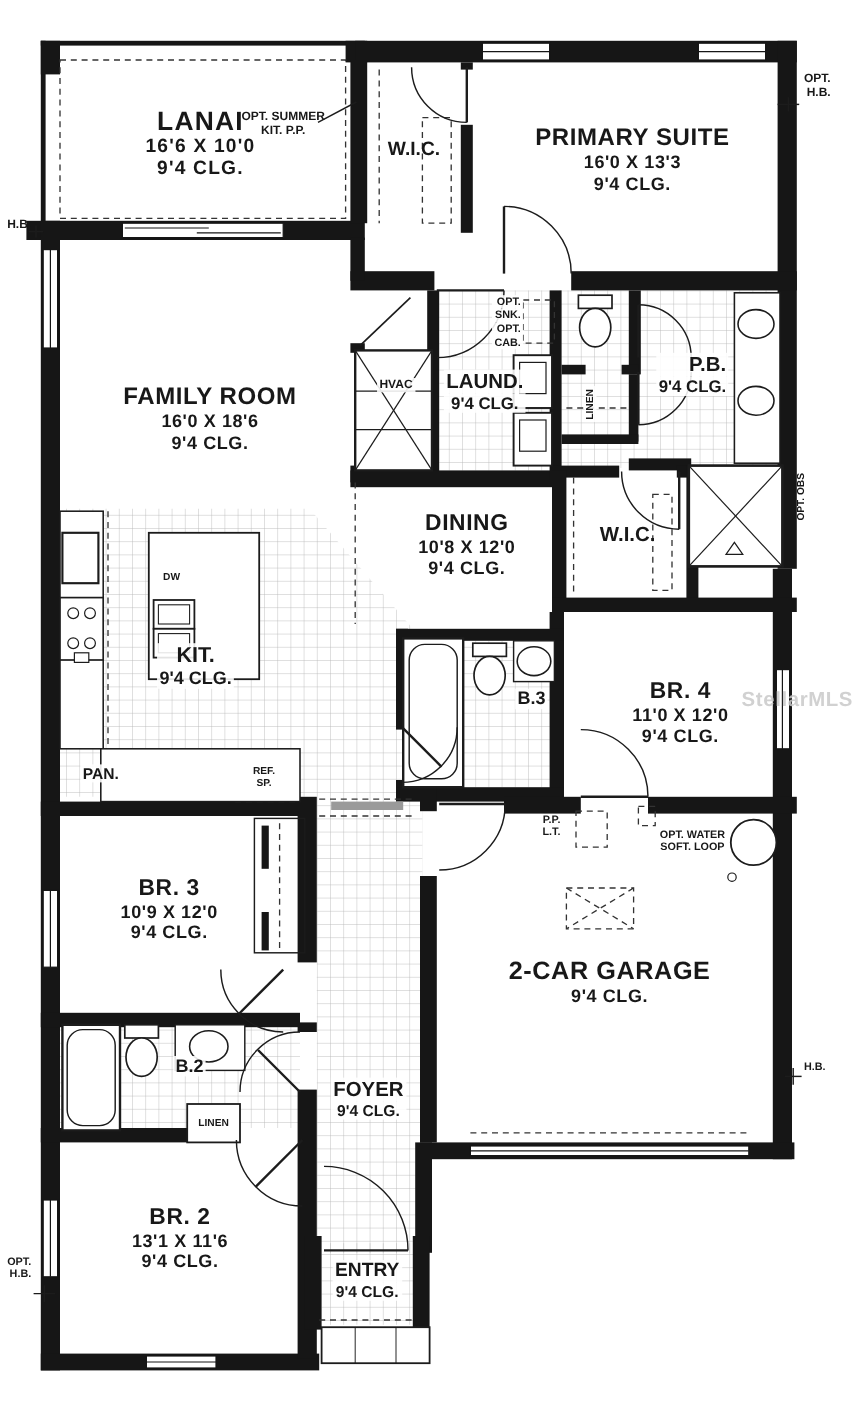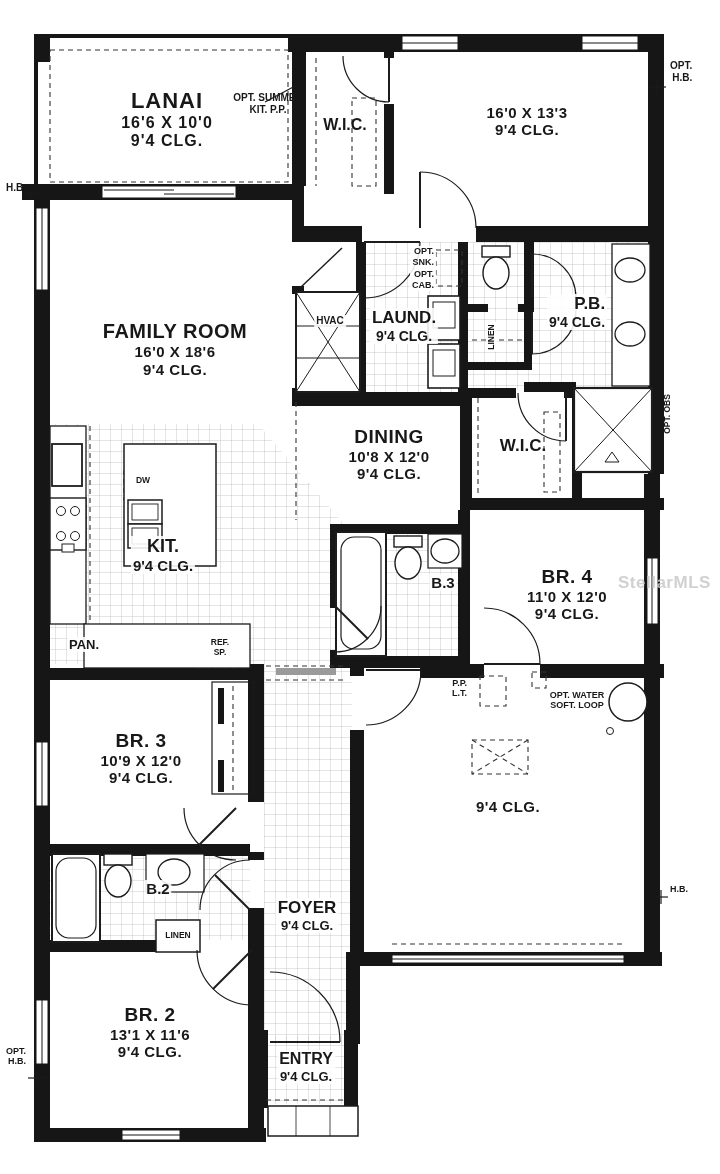--- a/index.html
+++ b/index.html
@@ -325,28 +325,29 @@
         <line x1="37" y1="1071" x2="37" y2="1085"></line>
     <line x1="265" y1="102" x2="297" y2="85"></line>
   </g>
 </svg>
 
 <div class="lbl f22" style="left:167px;top:88px;">
   <span>LANAI</span>
   <span class="f16">16'6 X 10'0</span>
   <span class="f16">9'4 CLG.</span>
 </div>
-<div class="lbl f10" style="left:236px;top:92px;margin-left:32px;">
+<div class="lbl f10" style="left:236px;top:92px;">
   <span>OPT. SUMMER</span>
   <span>KIT. P.P.</span>
 </div>
 <div class="lbl f16" style="left:345px;top:116px;">
   <span>W.I.C.</span>
 </div>
 <div class="lbl f20" style="left:527px;top:104px;">
+  <span>PRIMARY SUITE</span>
   <span class="f15">16'0 X 13'3</span>
   <span class="f15">9'4 CLG.</span>
 </div>
 <div class="lbl f10 left" style="left:670px;top:60px;">
   <span>OPT.</span>
   <span>H.B.</span>
 </div>
 <div class="lbl f10 left" style="left:6px;top:182px;">
   <span>H.B.</span>
 </div>
@@ -415,20 +416,21 @@
 <div class="lbl f9" style="left:577px;top:690px;">
   <span>OPT. WATER</span>
   <span>SOFT. LOOP</span>
 </div>
 <div class="lbl f19" style="left:141px;top:730px;">
   <span>BR. 3</span>
   <span class="f15">10'9 X 12'0</span>
   <span class="f15">9'4 CLG.</span>
 </div>
 <div class="lbl f21" style="left:508px;top:798px;">
+  <span>2-CAR GARAGE</span>
   <span class="f15">9'4 CLG.</span>
 </div>
 <div class="lbl f9 left" style="left:670px;top:884px;">
   <span>H.B.</span>
 </div>
 <div class="lbl f15 halo" style="left:158px;top:880px;">
   <span>B.2</span>
 </div>
 <div class="lbl f8 halo" style="left:178px;top:931px;">
   <span>LINEN</span>

